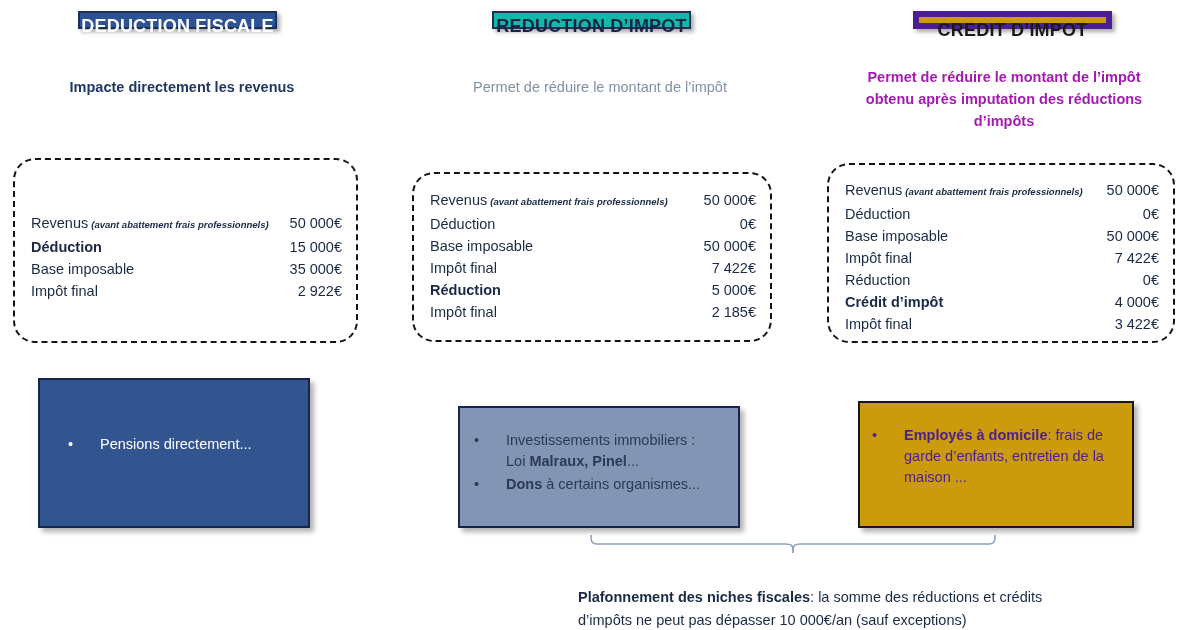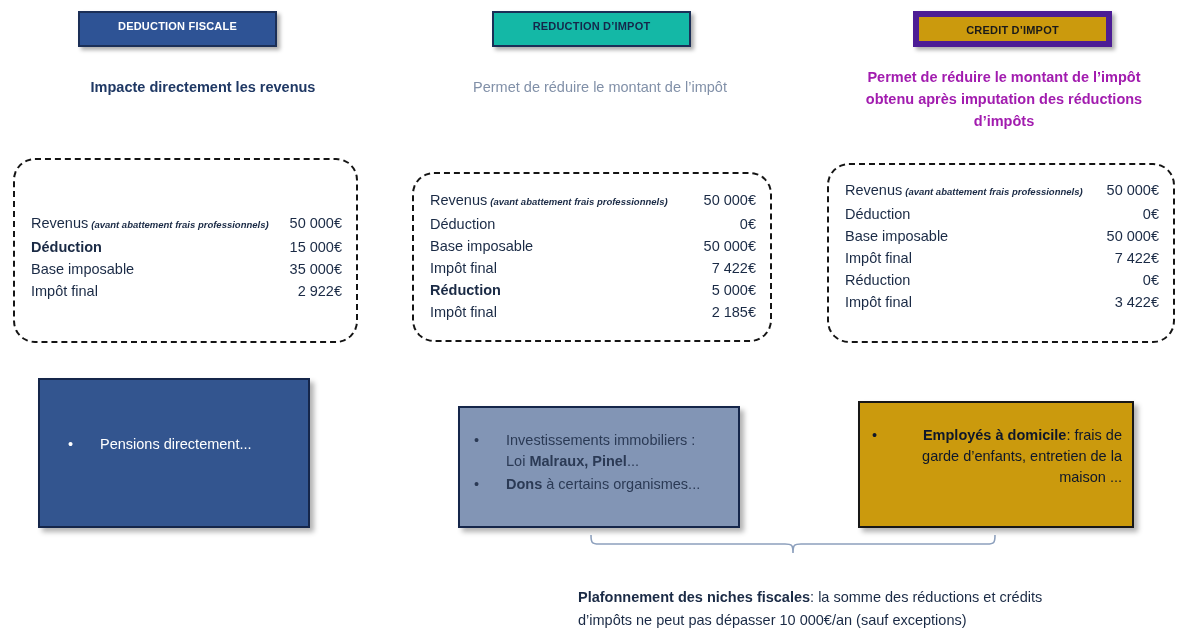--- a/index.html
+++ b/index.html
@@ -23,24 +23,24 @@
     height: 630px;
   }
   #col-1 { left: 0px;   width: 380px; }
   #col-2 { left: 395px; width: 390px; }
   #col-3 { left: 800px; width: 380px; }
 
   
   .badge {
     position: absolute;
     top: 11px;
-    height: 36px;
+    height: 18px;
     line-height: 26px;
     text-align: center;
-    font-size: 11px;
+    font-size: 18px;
     font-weight: bold;
     letter-spacing: 0.2px;
     box-sizing: border-box;
     box-shadow: 3px 3px 4px rgba(0,0,0,0.33);
   }
   #badge-1 {
     left: 78px; width: 199px;
     background: #2E5395;
     border: 2px solid #1b2f57;
     color: #ffffff;
@@ -59,21 +59,21 @@
   }
 
   
   .subtitle {
     position: absolute;
     text-align: center;
     font-size: 14.5px;
     line-height: 22px;
   }
   #subtitle-1 {
-    left: 73px; top: 76px; width: 260px;
+    left: 52px; top: 76px; width: 260px;
     font-weight: bold;
     color: #1F3864;
   }
   #subtitle-2 {
     left: 465px; top: 76px; width: 270px;
     font-weight: normal;
     color: #8190a8;
   }
   #subtitle-3 {
     left: 848px; top: 66px; width: 312px;
@@ -163,21 +163,21 @@
     padding-left: 32px;
     margin-bottom: 2px;
   }
   .bullets li::before {
     content: "\2022";
     position: absolute;
     left: 0;
     top: 0;
   }
   #bullets-2 li { color: #2b3a55; }
-  #bullets-3 li { color: #0f172a; text-align: right; }
+  #bullets-3 li { color: #4c1d95; }
   .b { font-weight: bold; }
 
   
   #brace {
     position: absolute;
     left: 585px;
     top: 530px;
     width: 420px;
     height: 40px;
   }
@@ -291,20 +291,24 @@
         <span class="val">50 000€</span>
       </div>
       <div class="row">
         <span class="lbl">Impôt final</span>
         <span class="val">7 422€</span>
       </div>
       <div class="row">
         <span class="lbl">Réduction</span>
         <span class="val">0€</span>
       </div>
+      <div class="row bold">
+        <span class="lbl">Crédit d’impôt</span>
+        <span class="val">4 000€</span>
+      </div>
       <div class="row">
         <span class="lbl">Impôt final</span>
         <span class="val">3 422€</span>
       </div>
     </div>
 </div>
 
 <div class="panel" id="panel-3">
   <ul class="bullets" id="bullets-3">
       <li><span class="b">Employés à domicile</span>: frais de garde d’enfants, entretien de la maison ...</li>

